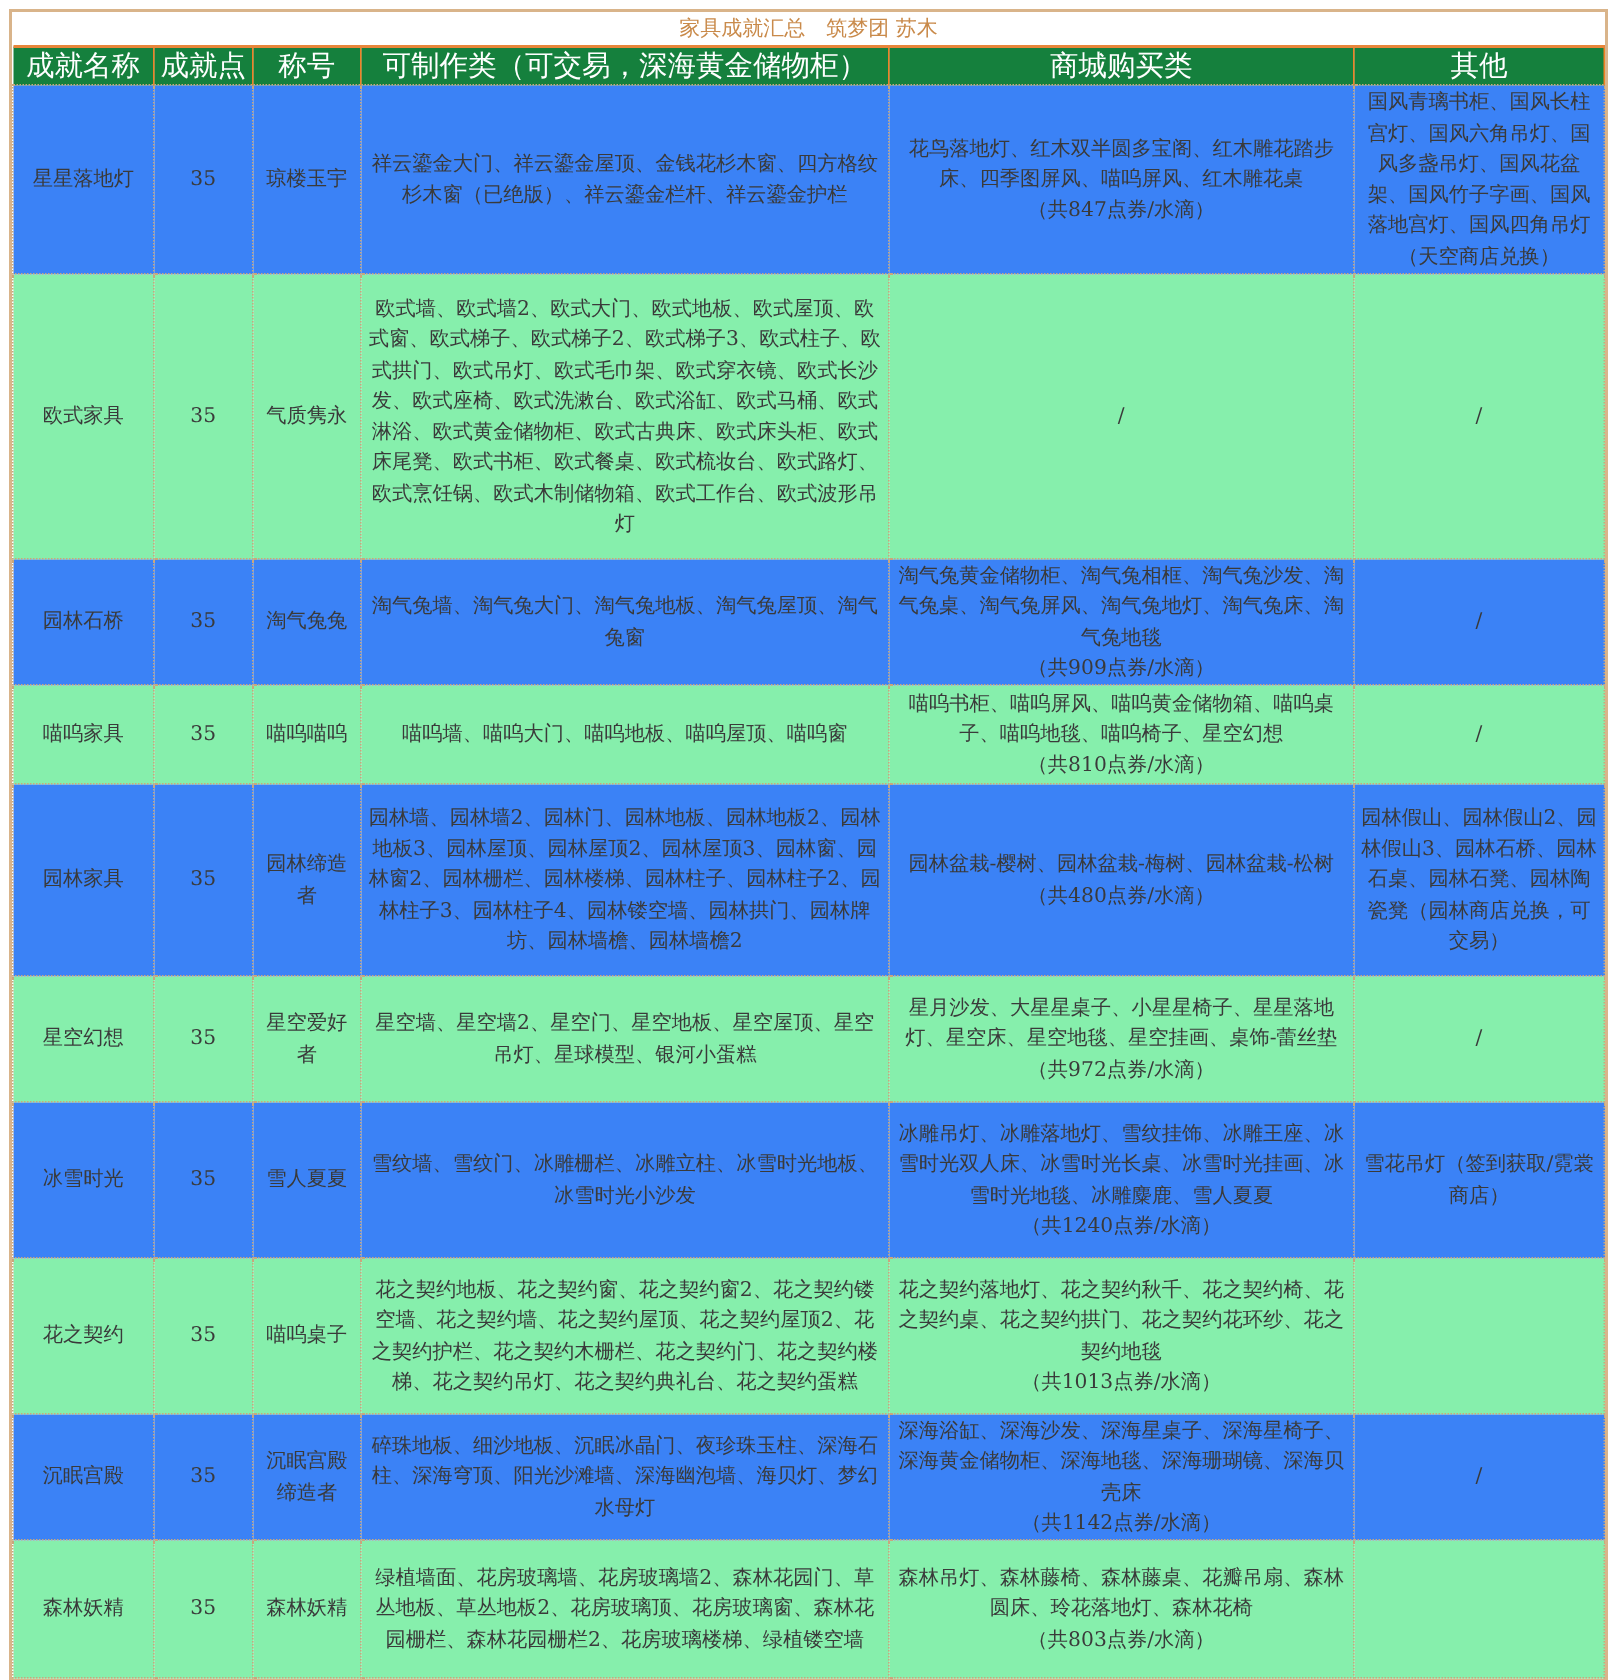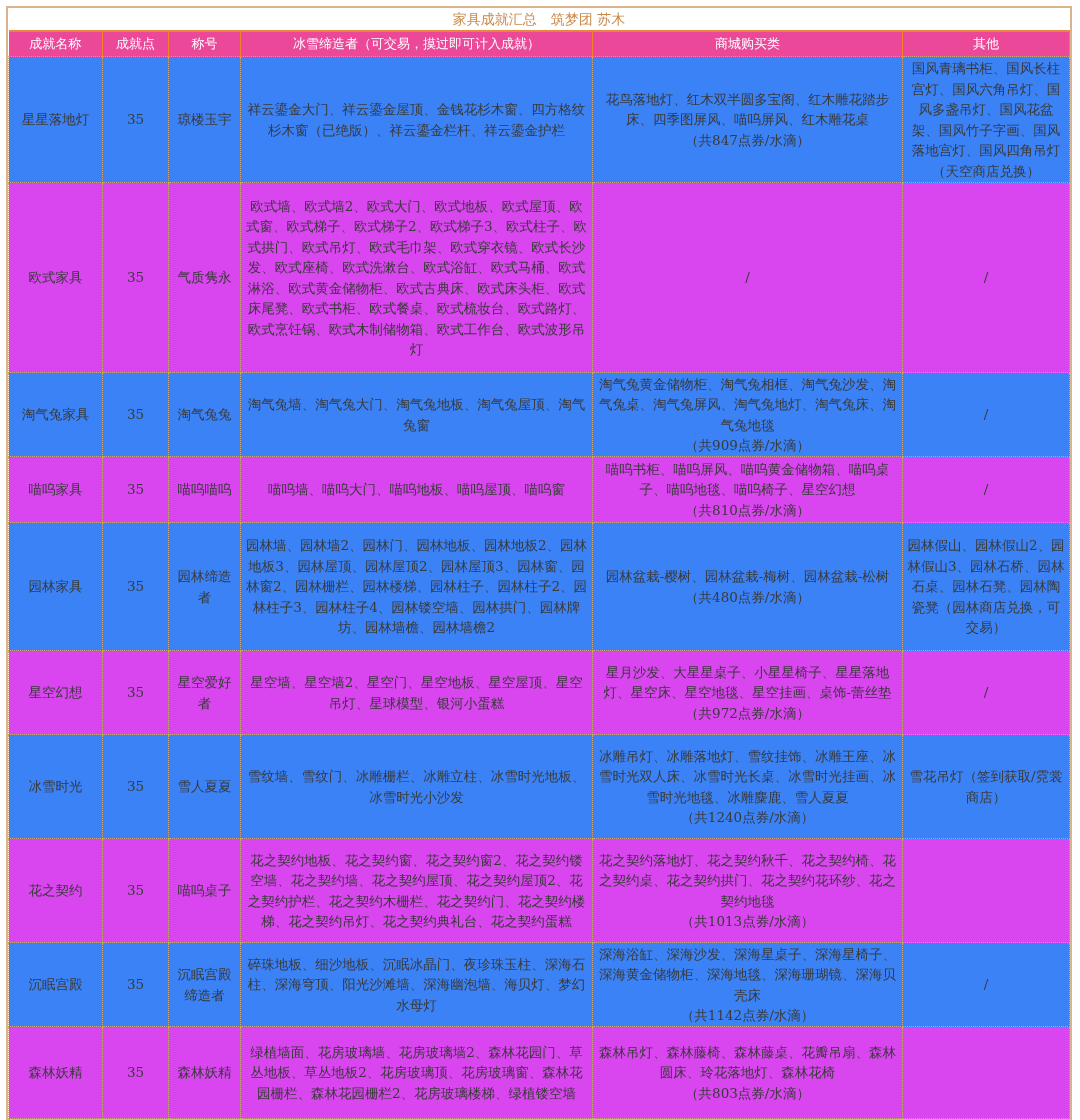--- a/index.html
+++ b/index.html
@@ -1,23 +1,23 @@
 <!DOCTYPE html>
 <html><head>
 <meta charset="utf-8">
 <style>
   html, body { margin: 0; padding: 0; background: #ffffff; }
   body { width: 1080px; height: 1120px; overflow: hidden; font-family: "DejaVu Serif", "Liberation Serif", serif; color: #3a3a3a; }
   .sheet { position: absolute; left: 6px; top: 6px; width: 1066px; border: 2px solid #d9b48a; box-sizing: border-box; }
   table { border-collapse: collapse; width: 100%; table-layout: fixed; }
   td, th { border: 1px dotted #c9a67d; text-align: center; vertical-align: middle; font-size: 13.5px; line-height: 20.5px; padding: 0 4px; font-weight: normal; word-break: break-all; }
   .title-row td { height: 22px; color: #c98a4a; font-size: 14px; border: none; border-bottom: 2px solid #e8863a; background: #fff; }
-  .head-row th { background: #ec4899; color: #ffffff; font-size: 13px; height: 24px; border: none; border-right: 1px solid #f08127; }
+  .head-row th { background: #15803d; color: #ffffff; font-size: 19px; height: 24px; border: none; border-right: 1px solid #f08127; }
   tr.odd td { background: #3b82f6; }
-  tr.even td { background: #d946ef; }
+  tr.even td { background: #86efac; }
   .col1 { width: 94px; } .col2 { width: 66px; } .col3 { width: 72px; } .col4 { width: 352px; } .col5 { width: 310px; } .col6 { width: auto; }
 </style>
 </head>
 <body>
 
 <div class="sheet">
   <table>
     <colgroup>
       <col class="col1">
         <col class="col2">
@@ -27,21 +27,21 @@
         <col class="col6">
     </colgroup>
     <tbody>
         <tr class="title-row">
       <td colspan="6">家具成就汇总　筑梦团 苏木</td>
     </tr>
     <tr class="head-row">
       <th>成就名称</th>
       <th>成就点</th>
       <th>称号</th>
-      <th>冰雪缔造者（可交易，摸过即可计入成就）</th>
+      <th>可制作类（可交易，深海黄金储物柜）</th>
       <th>商城购买类</th>
       <th>其他</th>
     </tr>
     </tbody>
       <tbody id="rows">
         <tr class="odd" style="height: 126px;">
     <td>星星落地灯</td>
     <td>35</td>
     <td>琼楼玉宇</td>
     <td>祥云鎏金大门、祥云鎏金屋顶、金钱花杉木窗、四方格纹杉木窗（已绝版）、祥云鎏金栏杆、祥云鎏金护栏</td>
@@ -50,21 +50,21 @@
   </tr>
         <tr class="even" style="height: 190px;">
     <td>欧式家具</td>
     <td>35</td>
     <td>气质隽永</td>
     <td>欧式墙、欧式墙2、欧式大门、欧式地板、欧式屋顶、欧式窗、欧式梯子、欧式梯子2、欧式梯子3、欧式柱子、欧式拱门、欧式吊灯、欧式毛巾架、欧式穿衣镜、欧式长沙发、欧式座椅、欧式洗漱台、欧式浴缸、欧式马桶、欧式淋浴、欧式黄金储物柜、欧式古典床、欧式床头柜、欧式床尾凳、欧式书柜、欧式餐桌、欧式梳妆台、欧式路灯、欧式烹饪锅、欧式木制储物箱、欧式工作台、欧式波形吊灯</td>
     <td><span>/</span><span></span></td>
     <td>/</td>
   </tr>
         <tr class="odd" style="height: 84px;">
-    <td>淘气兔家具</td>
+    <td>园林石桥</td>
     <td>35</td>
     <td>淘气兔兔</td>
     <td>淘气兔墙、淘气兔大门、淘气兔地板、淘气兔屋顶、淘气兔窗</td>
     <td><span>淘气兔黄金储物柜、淘气兔相框、淘气兔沙发、淘气兔桌、淘气兔屏风、淘气兔地灯、淘气兔床、淘气兔地毯</span><br><span>（共909点券/水滴）</span></td>
     <td>/</td>
   </tr>
         <tr class="even" style="height: 66px;">
     <td>喵呜家具</td>
     <td>35</td>
     <td>喵呜喵呜</td>

